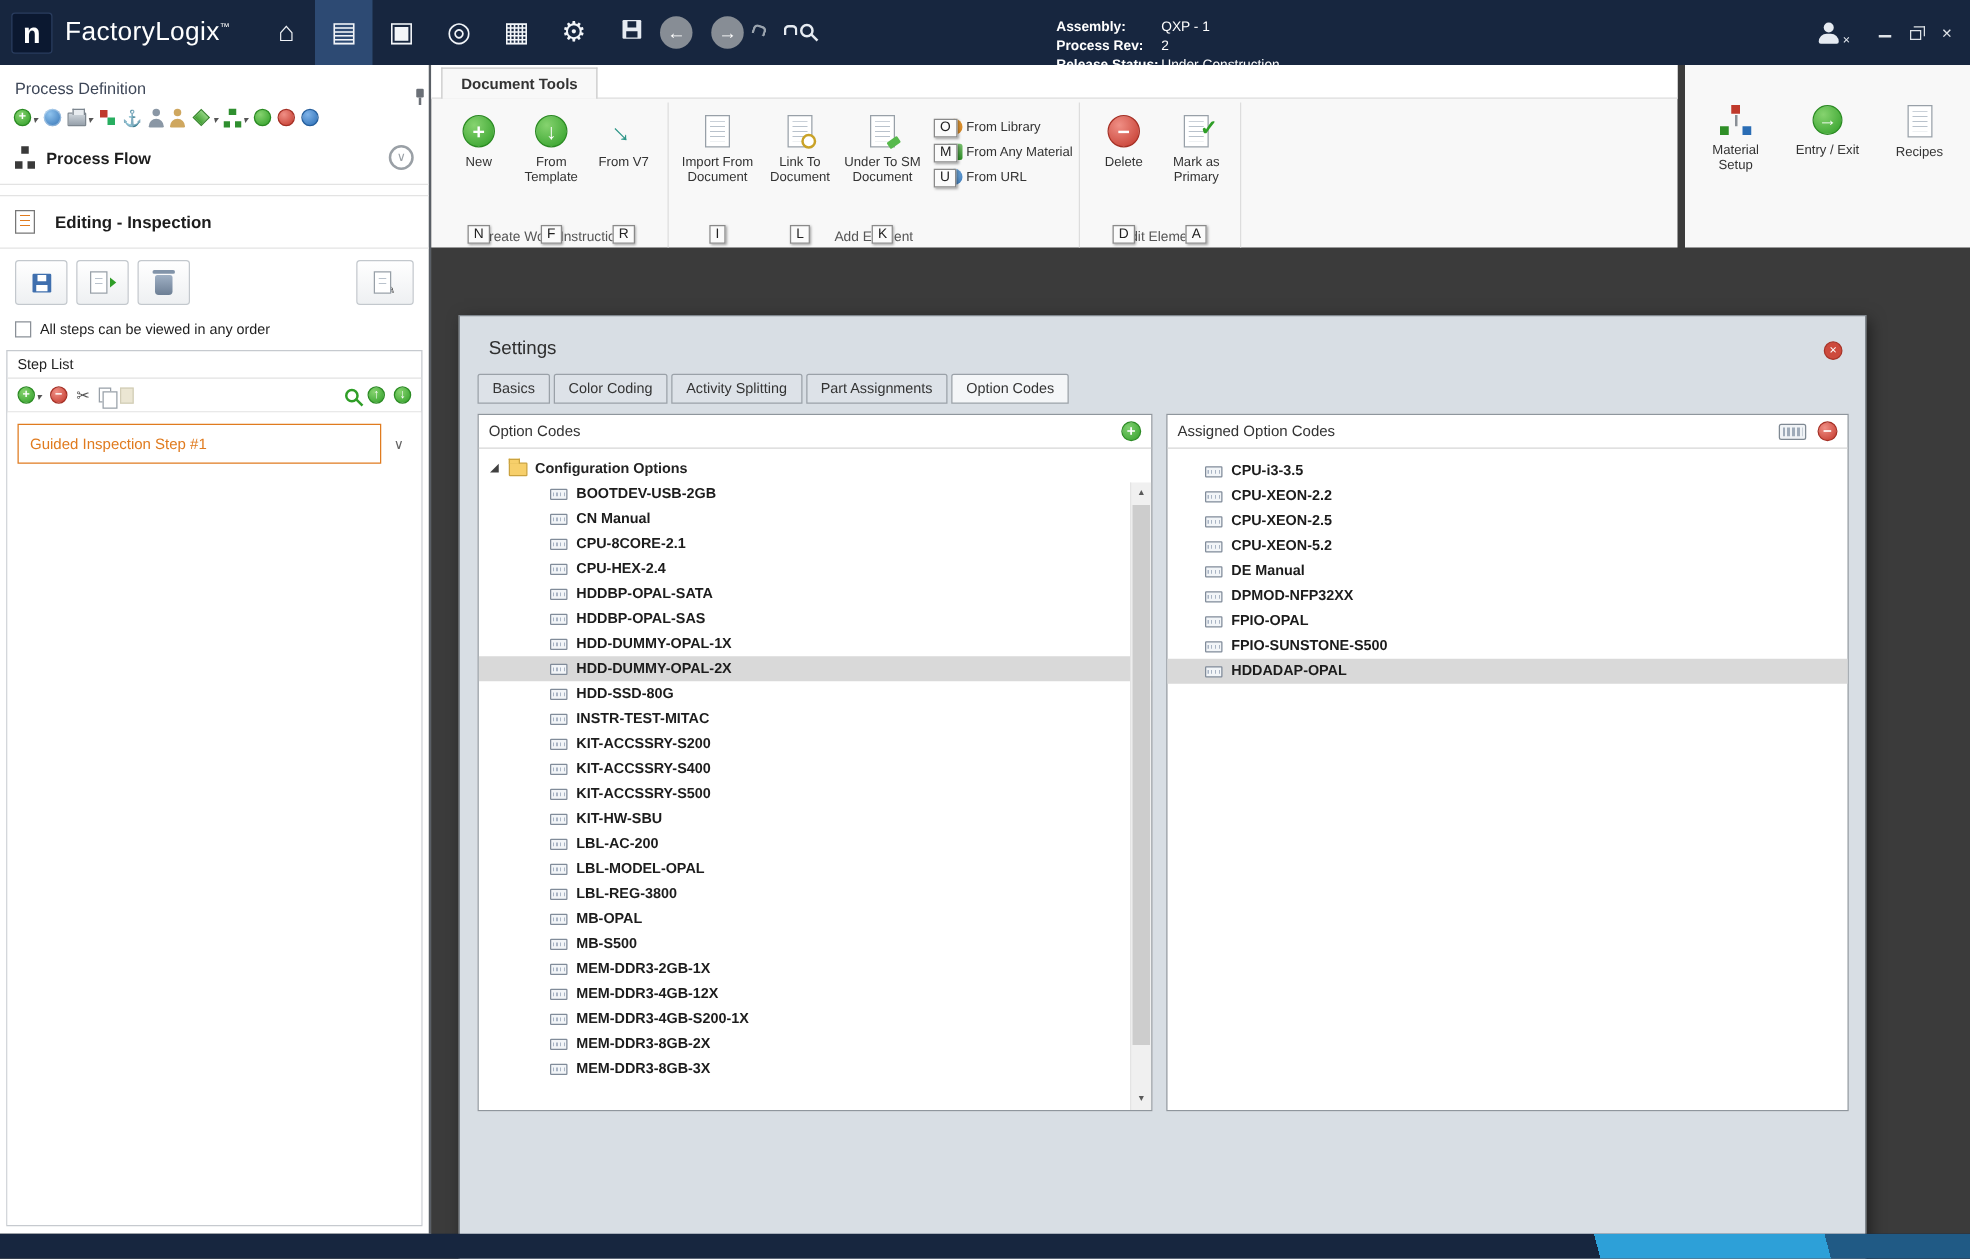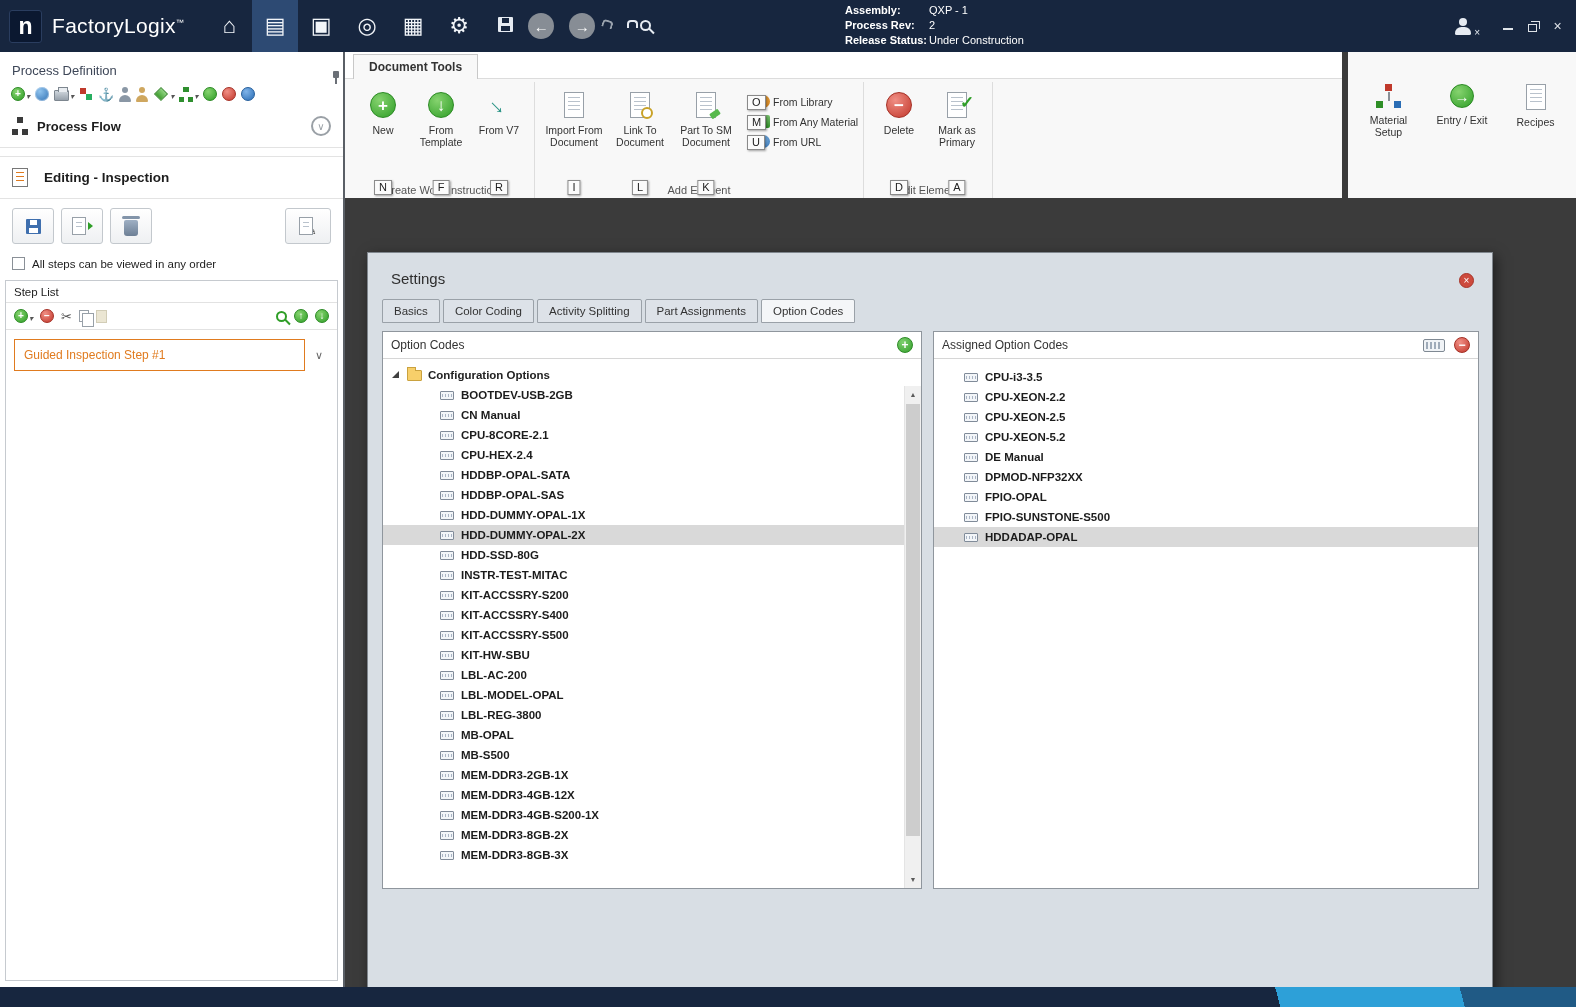--- a/index.html
+++ b/index.html
@@ -24,21 +24,21 @@
   .floppy.panel { background:#3f6fae; }
   .floppy.panel::before, .floppy.panel::after { background:#fff; }
   .lock { position:relative; width:13px; height:10px; background:#e6ebf2; border-radius:1px; margin-top:7px; }
   .lock::before { content:""; position:absolute; top:-6px; left:2px; width:7px; height:6px; border:2px solid #e6ebf2; border-bottom:none; border-radius:4px 4px 0 0; }
   .lock.open { background:#9aa3ae; }
   .lock.open::before { border-color:#9aa3ae; left:auto; right:-3px; transform:rotate(18deg); }
   .mag { display:inline-block; width:11px; height:11px; border:2px solid #e6ebf2; border-radius:50%; position:relative; }
   .mag::after { content:""; position:absolute; width:7px; height:2px; background:#e6ebf2; transform:rotate(45deg); right:-6px; bottom:-3px; }
   .mag.green { border-color:#2f9e27; }
   .mag.green::after { background:#2f9e27; }
-  .tb-info { position:absolute; left:845px; top:3px; font-size:11px; line-height:15px; }
+  .tb-info { position:absolute; left:845px; top:15px; font-size:11px; line-height:15px; }
   .info-row { display:flex; }
   .info-label { width:84px; font-weight:bold; }
   .tb-right { position:absolute; right:6px; top:0; height:100%; display:flex; align-items:center; }
   .person { position:relative; width:20px; height:17px; margin-right:22px; }
   .person::before { content:""; position:absolute; top:0; left:6px; width:8px; height:8px; border-radius:50%; background:#e6ebf2; }
   .person::after { content:""; position:absolute; bottom:0; left:2px; width:16px; height:8px; border-radius:8px 8px 2px 2px; background:#e6ebf2; }
   .person .px { position:absolute; right:-7px; bottom:-3px; font-size:10px; color:#e6ebf2; }
   .winbtn { width:25px; height:100%; display:flex; align-items:center; justify-content:center; color:#dfe3e8; font-size:14px; }
   .min-ico { width:10px; height:2px; background:#dfe3e8; margin-top:6px; }
   .restore-ico { position:relative; width:9px; height:8px; border:1px solid #dfe3e8; margin-top:3px; }
@@ -443,21 +443,21 @@
                   <span class="blabel">Import From Document</span>
                   <span class="keytip">I</span>
                 </div>
                 <div class="bigbtn w62">
                   <i class="page p26 lines link"></i>
                   <span class="blabel">Link To Document</span>
                   <span class="keytip">L</span>
                 </div>
                 <div class="bigbtn w62">
                   <i class="page p26 lines sm"></i>
-                  <span class="blabel">Part To SM Document</span>
+                  <span class="blabel">Under To SM Document</span>
                   <span class="keytip">K</span>
                 </div>
                 <div class="stack">
                   <div class="smallbtn">
                     <i class="sico lib-ico"></i>
                     <span class="keytip">O</span>
                     <span>From Library</span>
                   </div>
                   <div class="smallbtn">
                     <i class="sico proc-ico"></i>

